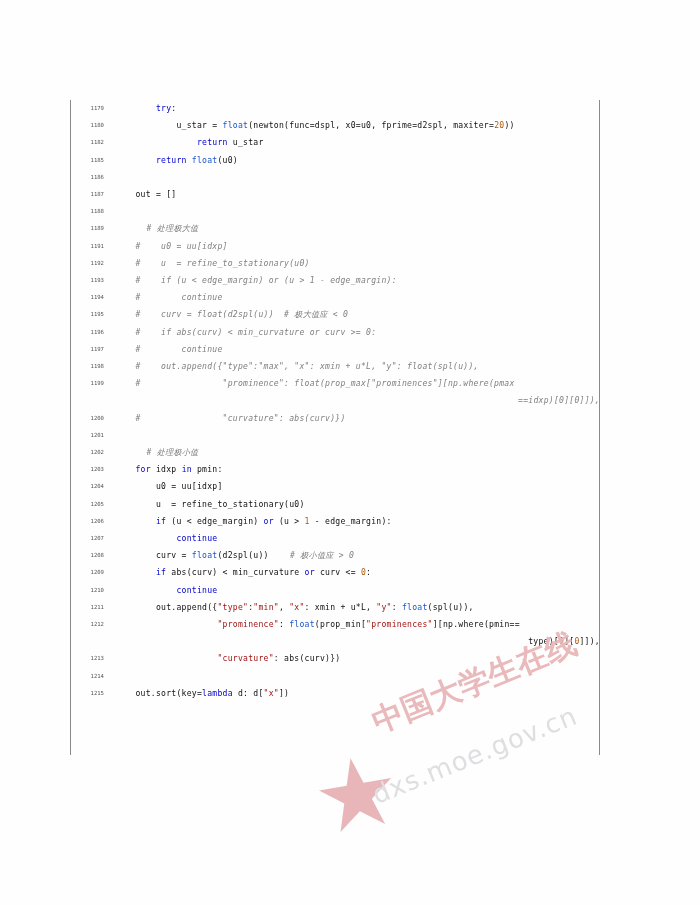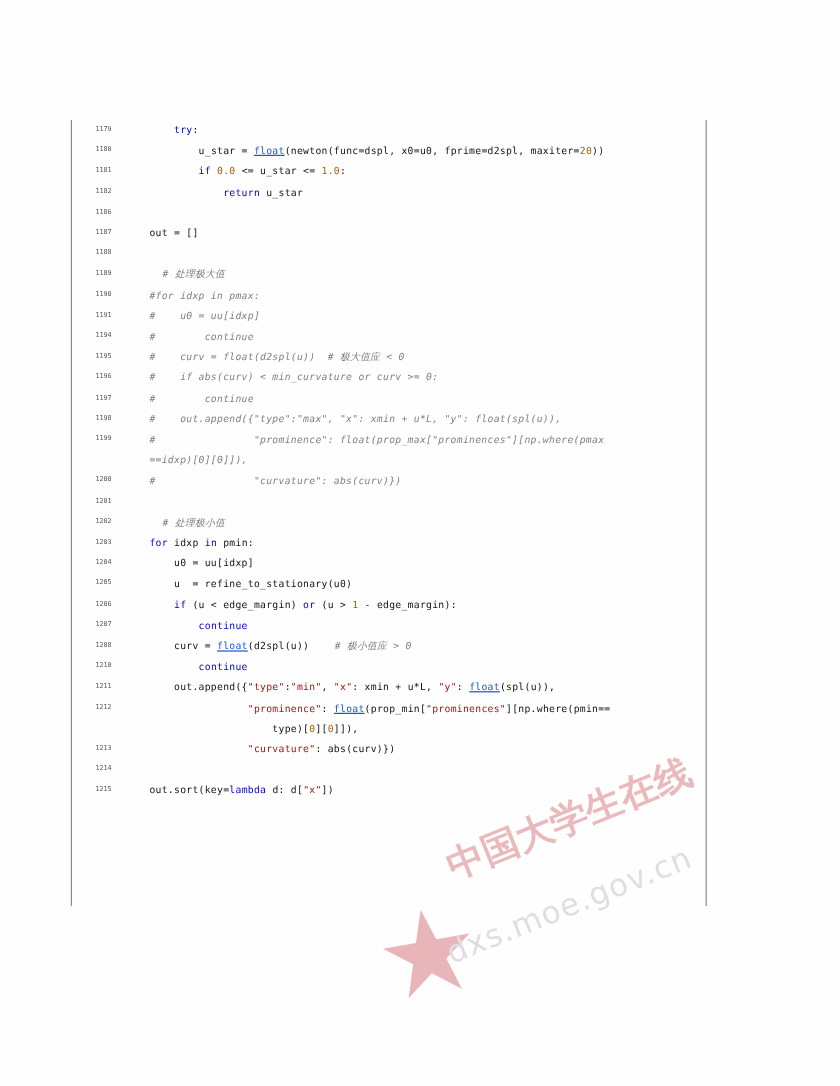--- a/index.html
+++ b/index.html
@@ -18,21 +18,21 @@
   
   #page {
     position: absolute;
     inset: 0;
     background: #fefefe;
   }
 
   
   #code-area {
     position: absolute;
-    left: 59px;
+    left: 70px;
     top: 100px;
     width: 530px;
     height: 655px;
   }
   
   #rule-left {
     position: absolute;
     left: 0px;
     top: 0px;
     width: 1px;
@@ -69,24 +69,25 @@
     font-size: 8.1px;
     line-height: 17.2px;
     color: #111111;
     white-space: pre;
     font-family: "DejaVu Sans Mono", monospace;
     letter-spacing: 0.25px;
   }
   .codetext.wrapline {
     line-height: 15.8px;
     padding-top: 1px;
+    text-align: right;
   }
   
   .kw   { color: #0000cd; }
-  .fn   { color: #1a57c8; text-decoration: underline; }
+  .fn   { color: #1a57c8; }
   .num  { color: #b05a00; }
   .str  { color: #a31515; }
   .cmt  { color: #808080; font-style: italic; }
   .cmt-cn { color: #808080; font-style: italic; padding-left: 11px; }
   .plain{ color: #111111; }
 
   
   #watermark {
     position: absolute;
     left: 318px;
@@ -140,52 +141,56 @@
     <div id="code-lines">
         <div class="code-line">
           <div class="lineno">1179</div>
           <div class="codetext">        <span class="kw">try</span><span class="plain">:</span></div>
         </div>
         <div class="code-line">
           <div class="lineno">1180</div>
           <div class="codetext">            <span class="plain">u_star = </span><span class="fn">float</span><span class="plain">(newton(func=dspl, x0=u0, fprime=d2spl, maxiter=</span><span class="num">20</span><span class="plain">))</span></div>
         </div>
         <div class="code-line">
-          <div class="lineno">1181</div>
-          <div class="codetext">            <span class="kw">if</span><span class="plain"> </span><span class="num">0.0</span><span class="plain"> &lt;= u_star &lt;= </span><span class="num">1.0</span><span class="plain">:</span></div>
-        </div>
-        <div class="code-line">
           <div class="lineno">1182</div>
           <div class="codetext">                <span class="kw">return</span><span class="plain"> u_star</span></div>
         </div>
         <div class="code-line">
+          <div class="lineno">1185</div>
+          <div class="codetext">        <span class="kw">return</span><span class="plain"> </span><span class="fn">float</span><span class="plain">(u0)</span></div>
+        </div>
+        <div class="code-line">
           <div class="lineno">1186</div>
           <div class="codetext">&nbsp;</div>
         </div>
         <div class="code-line">
           <div class="lineno">1187</div>
           <div class="codetext">    <span class="plain">out = []</span></div>
         </div>
         <div class="code-line">
           <div class="lineno">1188</div>
           <div class="codetext">&nbsp;</div>
         </div>
         <div class="code-line">
           <div class="lineno">1189</div>
           <div class="codetext">    <span class="cmt-cn"># 处理极大值</span></div>
         </div>
         <div class="code-line">
-          <div class="lineno">1190</div>
-          <div class="codetext">    <span class="cmt">#for idxp in pmax:</span></div>
-        </div>
-        <div class="code-line">
           <div class="lineno">1191</div>
           <div class="codetext">    <span class="cmt">#    u0 = uu[idxp]</span></div>
         </div>
         <div class="code-line">
+          <div class="lineno">1192</div>
+          <div class="codetext">    <span class="cmt">#    u  = refine_to_stationary(u0)</span></div>
+        </div>
+        <div class="code-line">
+          <div class="lineno">1193</div>
+          <div class="codetext">    <span class="cmt">#    if (u &lt; edge_margin) or (u &gt; 1 - edge_margin):</span></div>
+        </div>
+        <div class="code-line">
           <div class="lineno">1194</div>
           <div class="codetext">    <span class="cmt">#        continue</span></div>
         </div>
         <div class="code-line">
           <div class="lineno">1195</div>
           <div class="codetext">    <span class="cmt">#    curv = float(d2spl(u))  # 极大值应 &lt; 0</span></div>
         </div>
         <div class="code-line">
           <div class="lineno">1196</div>
           <div class="codetext">    <span class="cmt">#    if abs(curv) &lt; min_curvature or curv &gt;= 0:</span></div>
@@ -234,20 +239,24 @@
           <div class="lineno">1206</div>
           <div class="codetext">        <span class="kw">if</span><span class="plain"> (u &lt; edge_margin) </span><span class="kw">or</span><span class="plain"> (u &gt; </span><span class="num">1</span><span class="plain"> - edge_margin):</span></div>
         </div>
         <div class="code-line">
           <div class="lineno">1207</div>
           <div class="codetext">            <span class="kw">continue</span></div>
         </div>
         <div class="code-line">
           <div class="lineno">1208</div>
           <div class="codetext">        <span class="plain">curv = </span><span class="fn">float</span><span class="plain">(d2spl(u))  </span><span class="cmt-cn"># 极小值应 &gt; 0</span></div>
+        </div>
+        <div class="code-line">
+          <div class="lineno">1209</div>
+          <div class="codetext">        <span class="kw">if</span><span class="plain"> abs(curv) &lt; min_curvature </span><span class="kw">or</span><span class="plain"> curv &lt;= </span><span class="num">0</span><span class="plain">:</span></div>
         </div>
         <div class="code-line">
           <div class="lineno">1210</div>
           <div class="codetext">            <span class="kw">continue</span></div>
         </div>
         <div class="code-line">
           <div class="lineno">1211</div>
           <div class="codetext">        <span class="plain">out.append({</span><span class="str">"type"</span><span class="plain">:</span><span class="str">"min"</span><span class="plain">, </span><span class="str">"x"</span><span class="plain">: xmin + u*L, </span><span class="str">"y"</span><span class="plain">: </span><span class="fn">float</span><span class="plain">(spl(u)),</span></div>
         </div>
         <div class="code-line">

